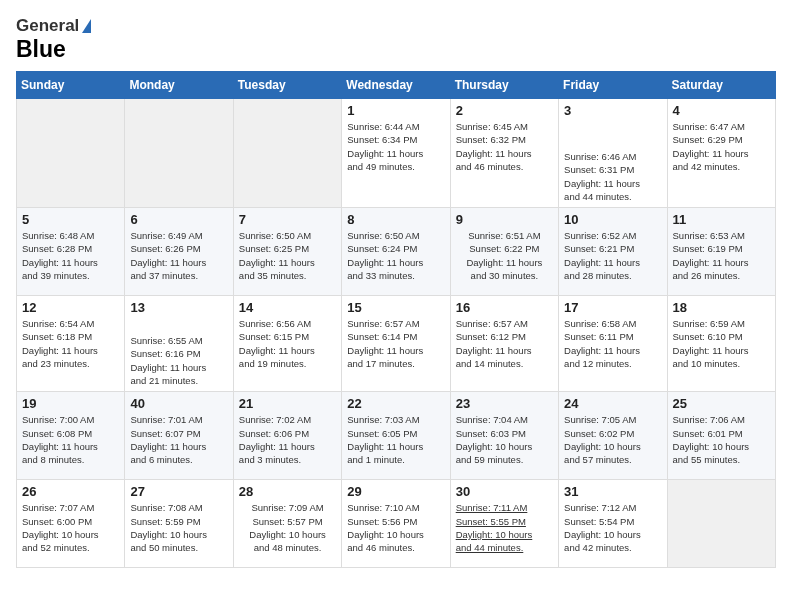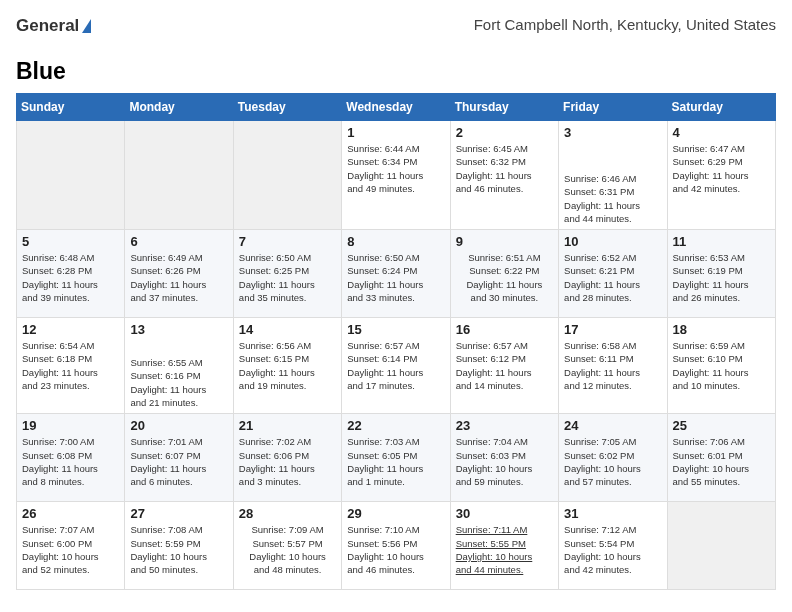--- a/index.html
+++ b/index.html
@@ -13,21 +13,20 @@
     .header-section {
       display: flex;
       justify-content: space-between;
       align-items: flex-start;
       margin-bottom: 8px;
     }
     .logo {
       display: flex;
       flex-direction: column;
       align-items: flex-start;
-      gap: 22px;
     }
     .logo-line {
       display: flex;
       align-items: center;
     }
     .title-section {
       text-align: right;
     }
     .month-title {
       font-size: 32px;
@@ -88,21 +87,20 @@
   <div class="logo">
     <div class="logo-line">
       <span style="font-size:17px;font-weight:bold;color:#333;">General</span>
       <span style="display:inline-block;margin-left:3px;width:0;height:0;border-left:9px solid transparent;border-bottom:14px solid #2a6bb5;vertical-align:middle;"></span>
     </div>
     <div>
       <span style="font-size:23px;font-weight:bold;color:#000000;">Blue</span>
     </div>
   </div>
   <div class="title-section">
-    <div class="location-title">Fort Campbell North, Kentucky, United States</div>
   </div>
 </div>
 
 <table class="calendar">
   <thead>
     <tr>
     <th>Sunday</th>
         <th>Monday</th>
         <th>Tuesday</th>
         <th>Wednesday</th>
@@ -249,21 +247,21 @@
       </tr>
       <tr>
         <td>
           <div class="day-number">19</div>
           <div class="day-info" style="white-space: pre-line;">Sunrise: 7:00 AM
 Sunset: 6:08 PM
 Daylight: 11 hours
 and 8 minutes.</div>
         </td>
         <td>
-          <div class="day-number">20</div>
+          <div class="day-number">40</div>
           <div class="day-info" style="white-space: pre-line;">Sunrise: 7:01 AM
 Sunset: 6:07 PM
 Daylight: 11 hours
 and 6 minutes.</div>
         </td>
         <td>
           <div class="day-number">21</div>
           <div class="day-info" style="white-space: pre-line;">Sunrise: 7:02 AM
 Sunset: 6:06 PM
 Daylight: 11 hours

